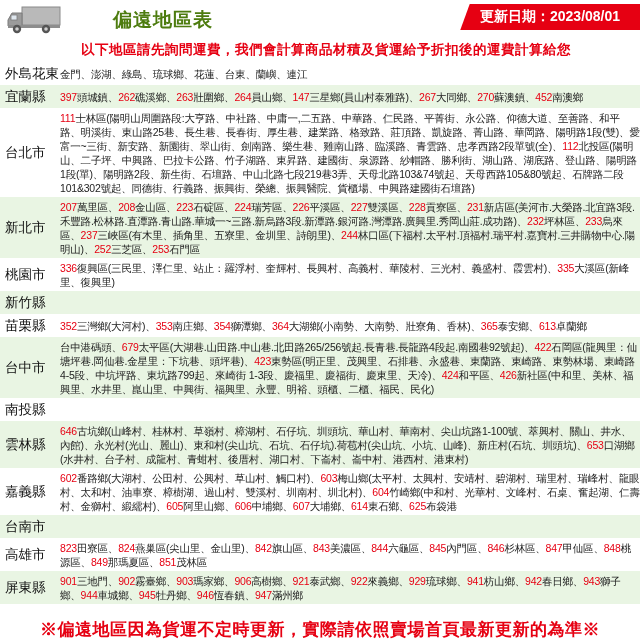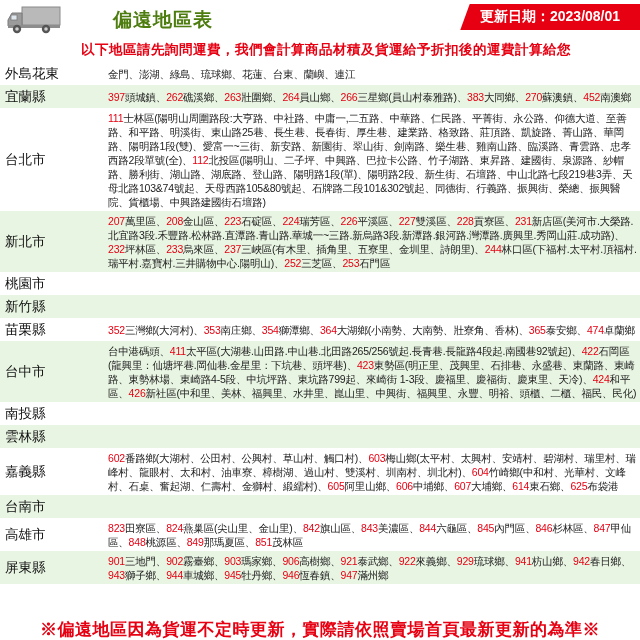--- a/index.html
+++ b/index.html
@@ -23,21 +23,21 @@
   .notice{flex:0 0 auto;text-align:center;color:var(--red);font-weight:bold;font-size:13.5px;
     padding:1px 0 3px 12px;letter-spacing:0.5px;}
 
   
   .table{flex:1 1 auto;display:flex;flex-direction:column;}
   .row{display:flex;align-items:center;padding:2.5px 0;}
   .row.alt{background:var(--green);}
   .label{flex:0 0 60px;padding-left:5px;font-size:13.5px;font-weight:normal;
     white-space:nowrap;color:#111;letter-spacing:0;}
   .content{flex:1 1 auto;font-size:10.5px;line-height:14px;letter-spacing:-0.2px;
-    padding-right:0;color:#222;margin-left:48px;}
+    padding-right:0;color:#222;}
   .code{color:var(--red);}
 
   
   .footer{flex:0 0 auto;text-align:center;color:var(--red);font-weight:bold;font-size:17px;
     line-height:18px;padding-bottom:1px;letter-spacing:0.5px;}
 </style>
 </head>
 <body>
 
 <div class="page">
@@ -61,49 +61,51 @@
 
   <div class="notice">以下地區請先詢問運費，我們會計算商品材積及貨運給予折扣後的運費計算給您</div>
 
   <div class="table">
       <div class="row">
         <div class="label">外島花東</div>
         <div class="content">金門、澎湖、綠島、琉球鄉、花蓮、台東、蘭嶼、連江</div>
       </div>
       <div class="row alt">
         <div class="label">宜蘭縣</div>
-        <div class="content"><span class="code">397</span>頭城鎮、<span class="code">262</span>礁溪鄉、<span class="code">263</span>壯圍鄉、<span class="code">264</span>員山鄉、<span class="code">266</span>三星鄉(員山村泰雅路)、<span class="code">383</span>大同鄉、<span class="code">270</span>蘇澳鎮、<span class="code">452</span>南澳鄉</div>
+        <div class="content"><span class="code">397</span>頭城鎮、<span class="code">262</span>礁溪鄉、<span class="code">263</span>壯圍鄉、<span class="code">264</span>員山鄉、<span class="code">147</span>三星鄉(員山村泰雅路)、<span class="code">267</span>大同鄉、<span class="code">270</span>蘇澳鎮、<span class="code">452</span>南澳鄉</div>
       </div>
       <div class="row">
         <div class="label">台北市</div>
         <div class="content"><span class="code">111</span>士林區(陽明山周圍路段:大亨路、中社路、中庸一,二五路、中華路、仁民路、平菁街、永公路、仰德大道、至善路、和平路、明溪街、東山路25巷、長生巷、長春街、厚生巷、建業路、格致路、莊頂路、凱旋路、菁山路、華岡路、陽明路1段(雙)、愛富一~三街、新安路、新園街、翠山街、劍南路、樂生巷、雞南山路、臨溪路、青雲路、忠孝西路2段單號(全)、<span class="code">112</span>北投區(陽明山、二子坪、中興路、巴拉卡公路、竹子湖路、東昇路、建國街、泉源路、紗帽路、勝利街、湖山路、湖底路、登山路、陽明路1段(單)、陽明路2段、新生街、石壇路、中山北路七段219巷3弄、天母北路103&amp;74號起、天母西路105&amp;80號起、石牌路二段101&amp;302號起、同德街、行義路、振興街、榮總、振興醫院、貨櫃場、中興路建國街石壇路)</div>
       </div>
       <div class="row alt">
         <div class="label">新北市</div>
         <div class="content"><span class="code">207</span>萬里區、<span class="code">208</span>金山區、<span class="code">223</span>石碇區、<span class="code">224</span>瑞芳區、<span class="code">226</span>平溪區、<span class="code">227</span>雙溪區、<span class="code">228</span>貢寮區、<span class="code">231</span>新店區(美河市.大榮路.北宜路3段.禾豐路.松林路.直潭路.青山路.華城一~三路.新烏路3段.新潭路.銀河路.灣潭路.廣興里.秀岡山莊.成功路)、<span class="code">232</span>坪林區、<span class="code">233</span>烏來區、<span class="code">237</span>三峽區(有木里、插角里、五寮里、金圳里、詩朗里)、<span class="code">244</span>林口區(下福村.太平村.頂福村.瑞平村.嘉寶村.三井購物中心.陽明山)、<span class="code">252</span>三芝區、<span class="code">253</span>石門區</div>
       </div>
       <div class="row">
         <div class="label">桃園市</div>
+        <div class="content"><span class="code">336</span>復興區(三民里、澤仁里、站止：羅浮村、奎輝村、長興村、高義村、華陵村、三光村、義盛村、霞雲村)、<span class="code">335</span>大溪區(新峰里、復興里)</div>
       </div>
       <div class="row alt">
         <div class="label">新竹縣</div>
       </div>
       <div class="row">
         <div class="label">苗栗縣</div>
-        <div class="content"><span class="code">352</span>三灣鄉(大河村)、<span class="code">353</span>南庄鄉、<span class="code">354</span>獅潭鄉、<span class="code">364</span>大湖鄉(小南勢、大南勢、壯寮角、香林)、<span class="code">365</span>泰安鄉、<span class="code">474</span>卓蘭鄉</div>
+        <div class="content"><span class="code">352</span>三灣鄉(大河村)、<span class="code">353</span>南庄鄉、<span class="code">354</span>獅潭鄉、<span class="code">364</span>大湖鄉(小南勢、大南勢、壯寮角、香林)、<span class="code">365</span>泰安鄉、<span class="code">613</span>卓蘭鄉</div>
       </div>
       <div class="row alt">
         <div class="label">台中市</div>
-        <div class="content">台中港碼頭、<span class="code">411</span>太平區(大湖巷.山田路.中山巷.北田路265/256號起.長青巷.長龍路4段起.南國巷92號起)、<span class="code">422</span>石岡區(龍興里：仙塘坪巷.岡仙巷.金星里：下坑巷、頭坪巷)、<span class="code">423</span>東勢區(明正里、茂興里、石排巷、永盛巷、東蘭路、東崎路、東勢林場、東崎路4-5段、中坑坪路、東坑路799起、來崎街 1-3段、慶福里、慶福街、慶東里、天冷)、<span class="code">424</span>和平區、<span class="code">426</span>新社區(中和里、美林、福興里、水井里、崑山里、中興街、福興里、永豐、明裕、頭櫃、二櫃、福民、民化)</div>
+        <div class="content">台中港碼頭、<span class="code">679</span>太平區(大湖巷.山田路.中山巷.北田路265/256號起.長青巷.長龍路4段起.南國巷92號起)、<span class="code">422</span>石岡區(龍興里：仙塘坪巷.岡仙巷.金星里：下坑巷、頭坪巷)、<span class="code">423</span>東勢區(明正里、茂興里、石排巷、永盛巷、東蘭路、東崎路、東勢林場、東崎路4-5段、中坑坪路、東坑路799起、來崎街 1-3段、慶福里、慶福街、慶東里、天冷)、<span class="code">424</span>和平區、<span class="code">426</span>新社區(中和里、美林、福興里、水井里、崑山里、中興街、福興里、永豐、明裕、頭櫃、二櫃、福民、民化)</div>
       </div>
       <div class="row">
         <div class="label">南投縣</div>
       </div>
       <div class="row alt">
         <div class="label">雲林縣</div>
+        <div class="content"><span class="code">646</span>古坑鄉(山峰村、桂林村、草嶺村、樟湖村、石仔坑、圳頭坑、華山村、華南村、尖山坑路1-100號、萃興村、關山、井水、內館)、永光村(光山、麗山)、東和村(尖山坑、石坑、石仔坑).荷苞村(尖山坑、小坑、山峰)、新庄村(石坑、圳頭坑)、<span class="code">653</span>口湖鄉(水井村、台子村、成龍村、青蚶村、後厝村、湖口村、下崙村、崙中村、港西村、港東村)</div>
       </div>
       <div class="row">
         <div class="label">嘉義縣</div>
         <div class="content"><span class="code">602</span>番路鄉(大湖村、公田村、公興村、草山村、觸口村)、<span class="code">603</span>梅山鄉(太平村、太興村、安靖村、碧湖村、瑞里村、瑞峰村、龍眼村、太和村、油車寮、樟樹湖、過山村、雙溪村、圳南村、圳北村)、<span class="code">604</span>竹崎鄉(中和村、光華村、文峰村、石桌、奮起湖、仁壽村、金獅村、緞繻村)、<span class="code">605</span>阿里山鄉、<span class="code">606</span>中埔鄉、<span class="code">607</span>大埔鄉、<span class="code">614</span>東石鄉、<span class="code">625</span>布袋港</div>
       </div>
       <div class="row alt">
         <div class="label">台南市</div>
       </div>
       <div class="row">
         <div class="label">高雄市</div>

